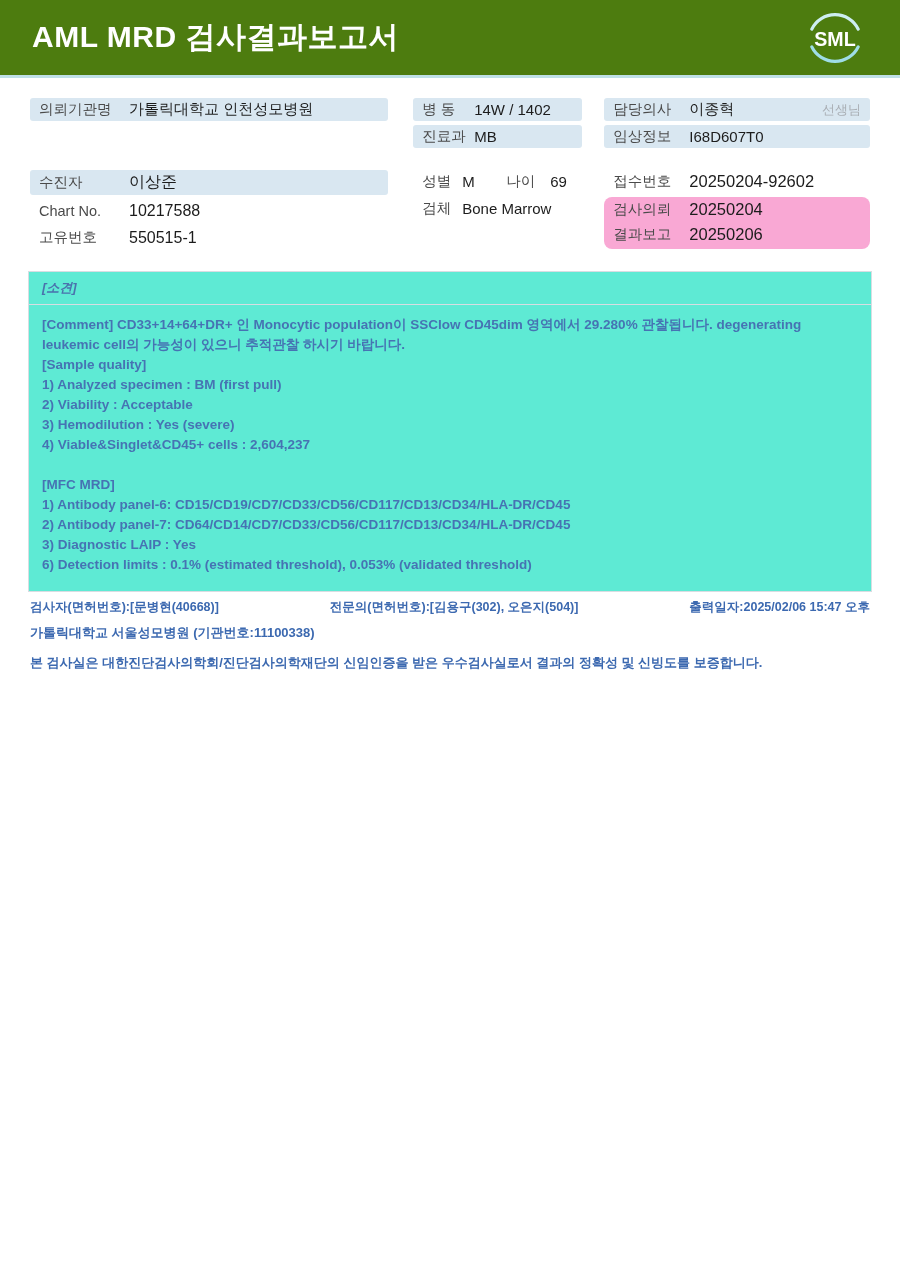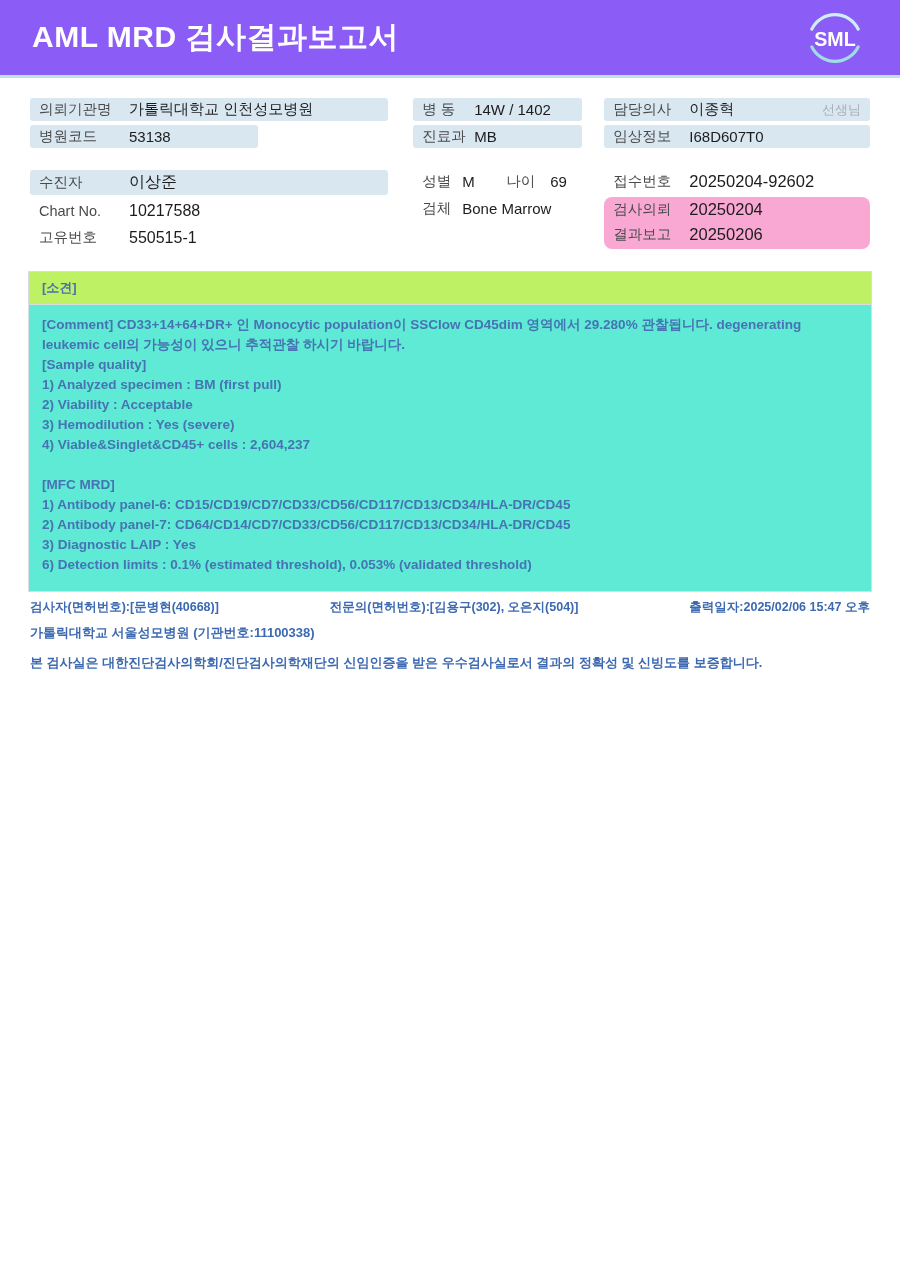--- a/index.html
+++ b/index.html
@@ -1,21 +1,21 @@
 <!DOCTYPE html>
 <html><head>
 <meta charset="utf-8">
 <style>
   * { margin: 0; padding: 0; box-sizing: border-box; }
   html, body { width: 900px; background: #ffffff; font-family: "Liberation Sans", sans-serif; }
   body { width: 900px; height: 1271px; position: relative; }
 
   
   .header {
-    height: 78px; background: #8b5cf6;
+    height: 78px; background: #4d7c0f;
     display: flex; align-items: center; justify-content: space-between;
     padding: 0 34px 0 32px;
     border-bottom: 3px solid #bfe0e7;
   }
   .header-title {
     color: #ffffff; font-size: 30px; font-weight: 600; letter-spacing: 0.5px;
   }
   .logo { width: 62px; height: 62px; }
 
   
@@ -49,23 +49,23 @@
   .inline-pair { display: flex; align-items: center; }
   .inline-pair .lbl2 { font-size: 14.5px; color: #4a4a4a; }
   .inline-pair .val2 { font-size: 15px; color: #1c1c1c; }
 
   
   .findings {
     margin: 18px 28px 0 28px;
     border: 1px solid #d8dde2;
   }
   .findings-header {
-    background: #bef264; padding: 7px 13px;
+    background: #5eead4; padding: 7px 13px;
     border-bottom: 1px solid #d8dde2;
-    color: #4a72ad; font-size: 13px; font-weight: 700;
+    color: #4a72ad; font-size: 13px; font-weight: 700; font-style: italic;
   }
   .findings-body {
     background: #5eead4; padding: 10px 13px 16px 13px;
     color: #4673b3; font-size: 13.5px; font-weight: 700; line-height: 1.48;
   }
   .finding-line { white-space: pre-wrap; }
 
   
   .footer { margin: 0 28px; color: #3c69b0; }
   .sig-row {
@@ -88,24 +88,20 @@
   </svg>
 </div>
 
 <div class="info-area">
 
   <div class="info-grid">
     <div class="col1">
       <div class="irow bg">
         <span class="lbl">의뢰기관명</span>
         <span class="val">가톨릭대학교 인천성모병원</span>
-      </div>
-      <div class="irow bg w-short">
-        <span class="lbl">병원코드</span>
-        <span class="val">53138</span>
       </div>
     </div>
     <div class="col2">
       <div class="irow bg">
         <span class="lbl">병  동</span>
         <span class="val">14W / 1402</span>
       </div>
       <div class="irow bg">
         <span class="lbl">진료과</span>
         <span class="val">MB</span>

